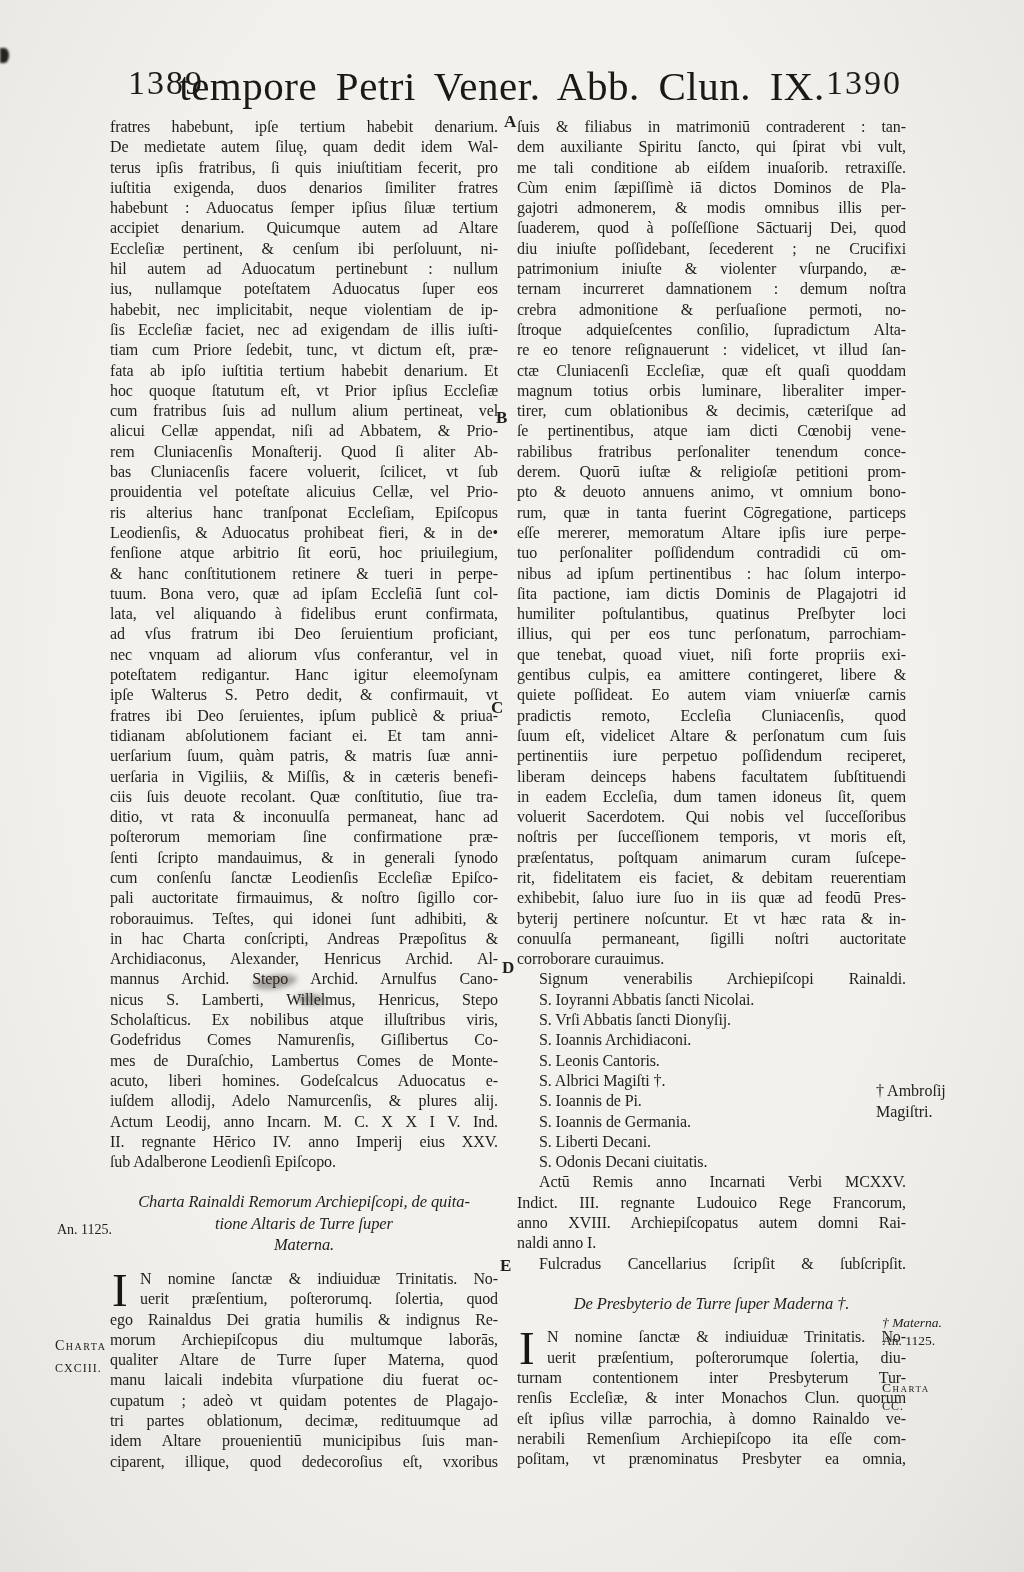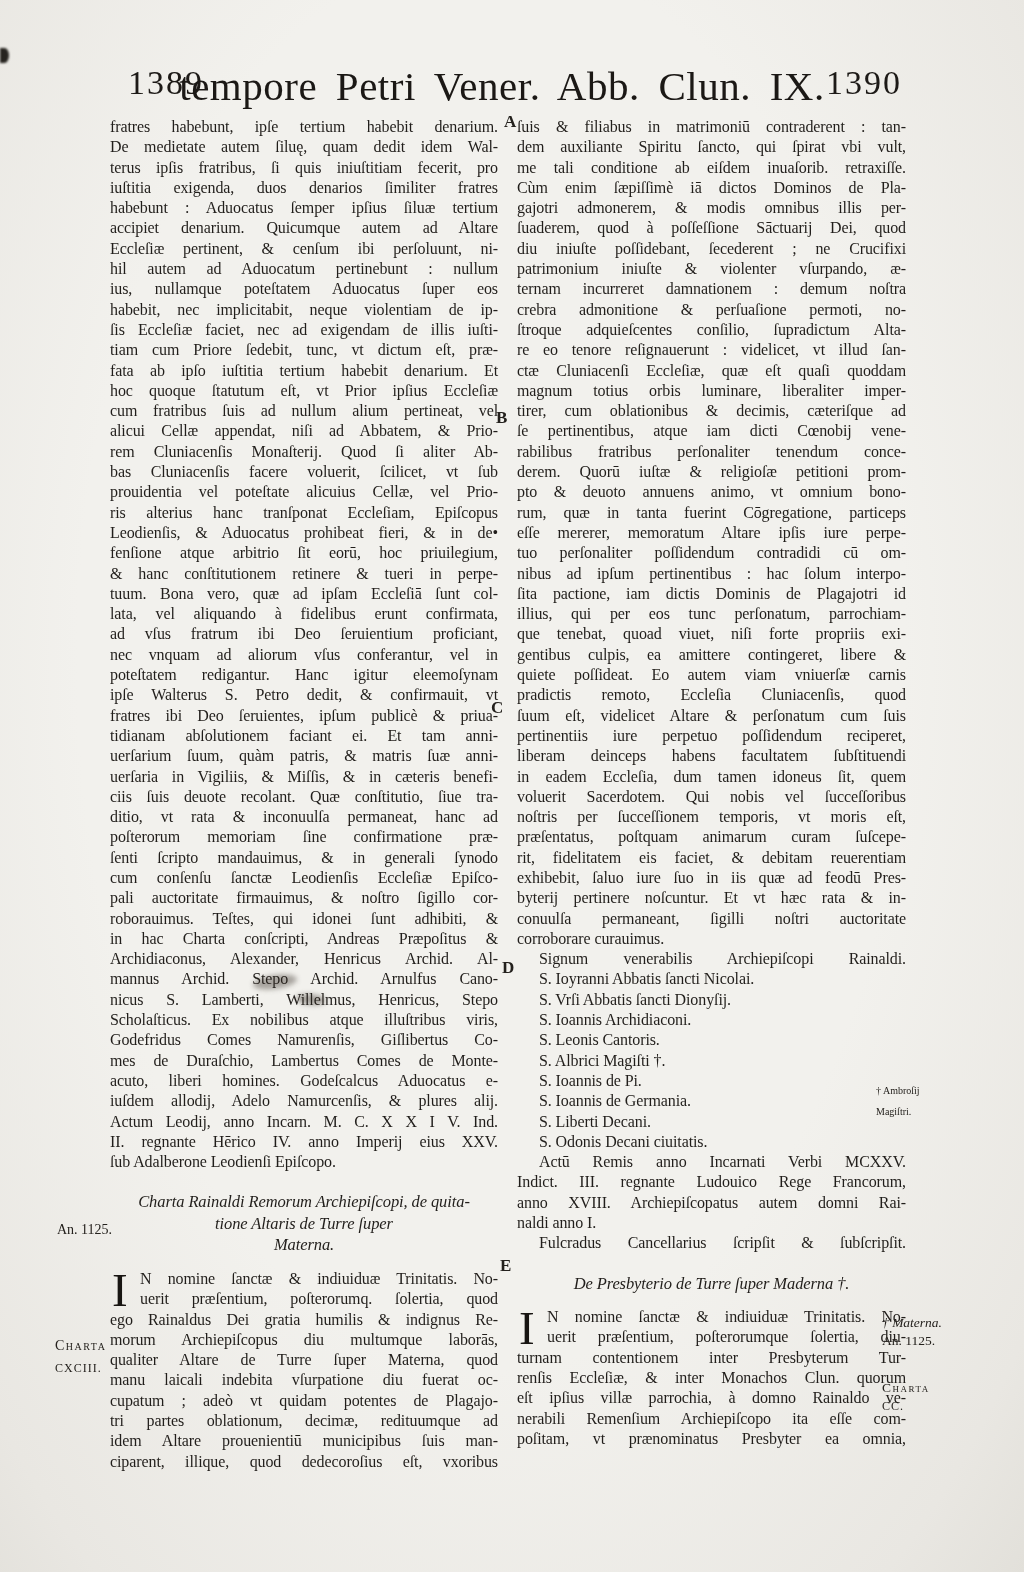--- a/index.html
+++ b/index.html
@@ -44,21 +44,21 @@
   .gutter-letter{position:absolute;font-size:17px;font-weight:600;color:#24211d;}
   .gl-0{left:504px;top:112px;}
   .gl-1{left:496px;top:408px;}
   .gl-2{left:491px;top:698px;}
   .gl-3{left:502px;top:958px;}
   .gl-4{left:500px;top:1256px;}
   
   .mnote{position:absolute;font-size:14px;color:#24211d;}
   .mn-left-year{left:57px;top:1222px;}
   .mn-left-charta{left:55px;top:1306px;line-height:22px;}
-  .mn-right-ambr{left:876px;top:1080px;line-height:21px;font-size:10px;}
+  .mn-right-ambr{left:876px;top:1080px;line-height:21px;font-size:16px;}
   .mn-right-mat{left:882px;top:1314px;line-height:18px;font-size:13.5px;}
   .sc{font-variant:small-caps;letter-spacing:1.5px;margin-top:29px;}
   .caps-small{font-size:12px;letter-spacing:1px;}
   .ital{font-style:italic;}
   
   .ink-blot{position:absolute;background:rgba(45,38,30,0.38);border-radius:50%;filter:blur(2.5px);}
   .blot-1{left:253px;top:975px;width:44px;height:14px;transform:rotate(-8deg);}
   .blot-2{left:296px;top:994px;width:30px;height:11px;transform:rotate(5deg);}
   .edge-speck{position:absolute;left:0px;top:48px;width:9px;height:15px;background:#26231f;border-radius:0 60% 60% 0;filter:blur(1px);}
 </style>
@@ -166,20 +166,21 @@
         <div class="tline just">tirer, cum oblationibus &amp; decimis, cæteriſque ad</div>
         <div class="tline just">ſe pertinentibus, atque iam dicti Cœnobij vene-</div>
         <div class="tline just">rabilibus fratribus perſonaliter tenendum conce-</div>
         <div class="tline just">derem. Quorū iuſtæ &amp; religioſæ petitioni prom-</div>
         <div class="tline just">pto &amp; deuoto annuens animo, vt omnium bono-</div>
         <div class="tline just">rum, quæ in tanta fuerint Cōgregatione, particeps</div>
         <div class="tline just">eſſe mererer, memoratum Altare ipſis iure perpe-</div>
         <div class="tline just">tuo perſonaliter poſſidendum contradidi cū om-</div>
         <div class="tline just">nibus ad ipſum pertinentibus : hac ſolum interpo-</div>
         <div class="tline just">ſita pactione, iam dictis Dominis de Plagajotri id</div>
+        <div class="tline just">humiliter poſtulantibus, quatinus Preſbyter loci</div>
         <div class="tline just">illius, qui per eos tunc perſonatum, parrochiam-</div>
         <div class="tline just">que tenebat, quoad viuet, niſi forte propriis exi-</div>
         <div class="tline just">gentibus culpis, ea amittere contingeret, libere &amp;</div>
         <div class="tline just">quiete poſſideat. Eo autem viam vniuerſæ carnis</div>
         <div class="tline just">pradictis remoto, Eccleſia Cluniacenſis, quod</div>
         <div class="tline just">ſuum eſt, videlicet Altare &amp; perſonatum cum ſuis</div>
         <div class="tline just">pertinentiis iure perpetuo poſſidendum reciperet,</div>
         <div class="tline just">liberam deinceps habens facultatem ſubſtituendi</div>
         <div class="tline just">in eadem Eccleſia, dum tamen idoneus ſit, quem</div>
         <div class="tline just">voluerit Sacerdotem. Qui nobis vel ſucceſſoribus</div>

